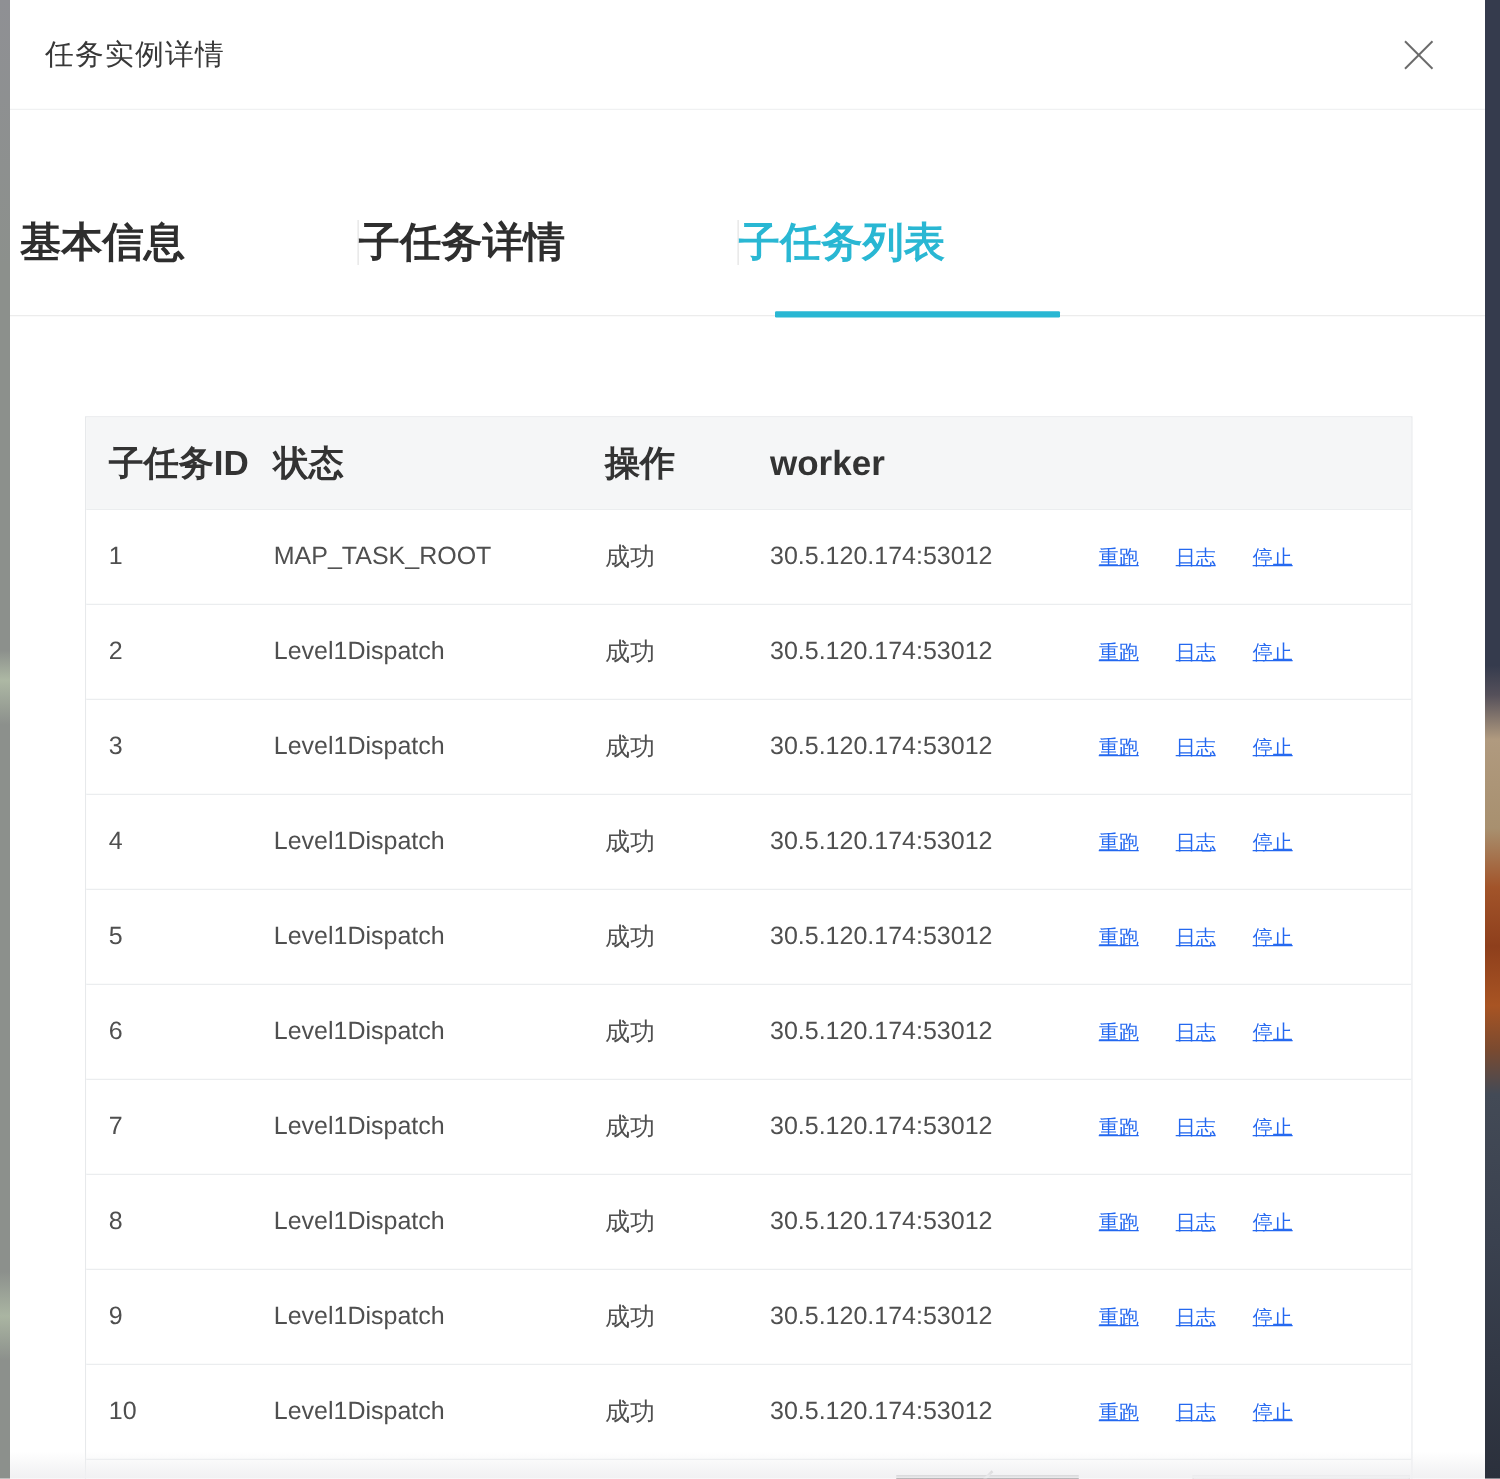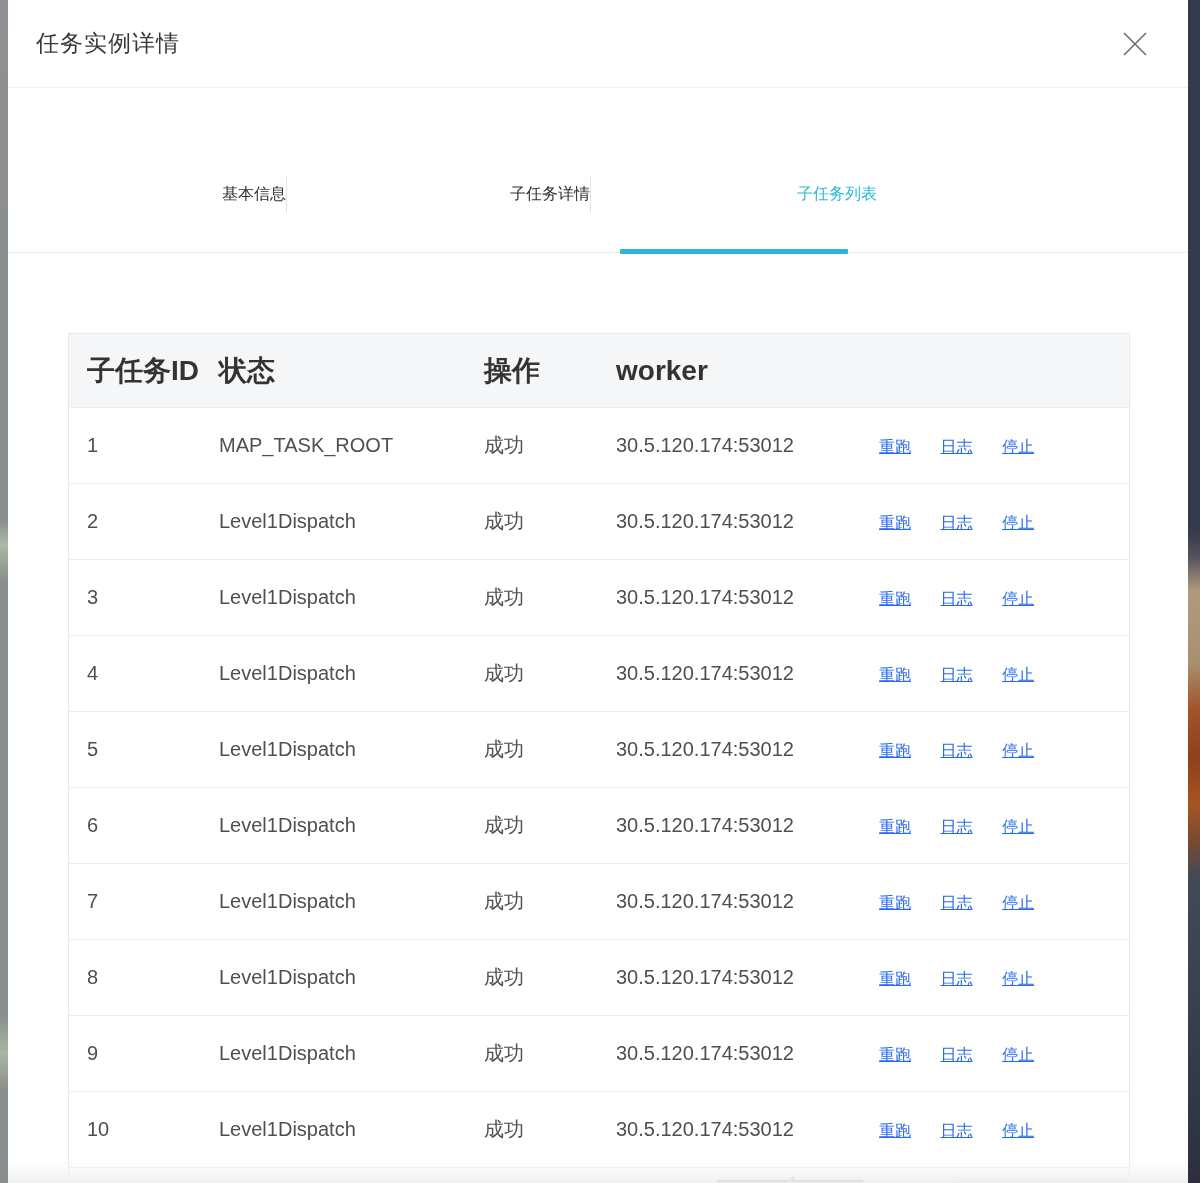--- a/index.html
+++ b/index.html
@@ -45,23 +45,23 @@
   }
   
   .tabs {
     height:117px; flex:0 0 117px;
     border-bottom:1px solid #ececec;
     display:flex; align-items:center;
     padding-left:8px;
     position:relative;
   }
   .tab {
-    text-align:center; font-size:16px; font-weight:400; color:#2e2e2e;
+    text-align:center; font-size:33px; font-weight:700; color:#2e2e2e;
     cursor:pointer; position:relative; height:100%;
-    display:flex; align-items:center; justify-content:flex-end;
+    display:flex; align-items:center; justify-content:flex-start;
   }
   .tab:nth-of-type(1){ width:270px; }
   .tab:nth-of-type(3){ width:303px; }
   .tab:nth-of-type(5){ width:286px; }
   .tab.active { color:var(--accent); }
   .tab.active .tab-underline {
     position:absolute; bottom:-2px; left:50%; transform:translateX(-50%);
     width:228px; height:5px; background:var(--accent); border-radius:1px;
   }
   .tab-sep { width:1px; height:36px; background:#e3e3e3; }

